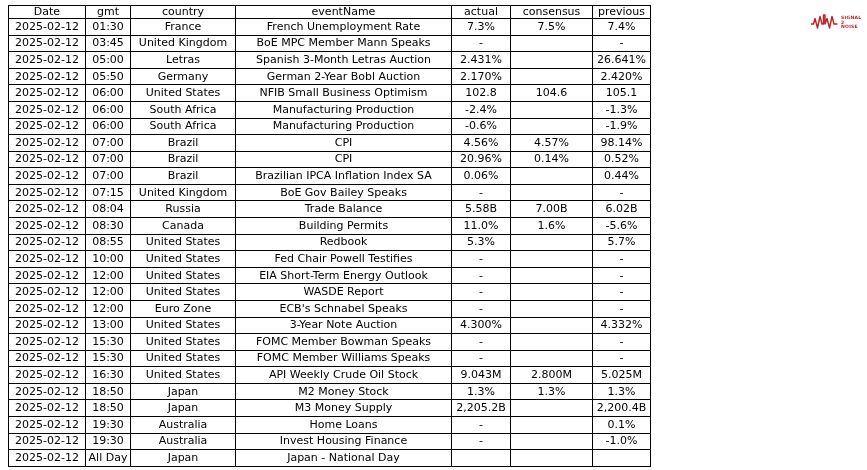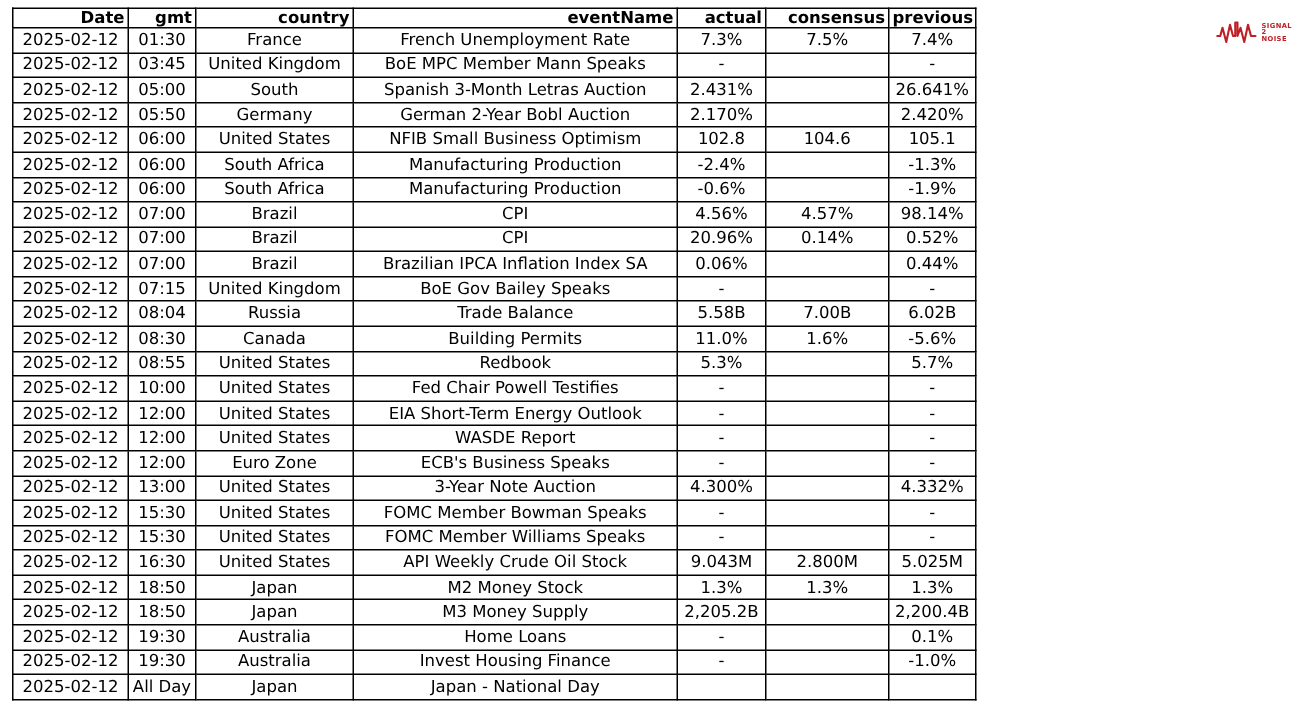--- a/index.html
+++ b/index.html
@@ -31,22 +31,21 @@
     padding: 0 2px;
     text-align: center;
     vertical-align: middle;
     font-size: 11px;
     line-height: 1.1;
     color: #000000;
     white-space: nowrap;
     overflow: hidden;
   }
   table.calendar th {
-    font-weight: bold;
-    text-align: right;
+    font-weight: normal;
   }
   .logo {
     position: absolute;
     top: 13px;
     right: 3px;
     display: flex;
     align-items: center;
     gap: 0px;
   }
   .logo-text {
@@ -103,21 +102,21 @@
           <td>03:45</td>
           <td>United Kingdom</td>
           <td>BoE MPC Member Mann Speaks</td>
           <td>-</td>
           <td></td>
           <td>-</td>
         </tr>
         <tr>
           <td>2025-02-12</td>
           <td>05:00</td>
-          <td>South</td>
+          <td>Letras</td>
           <td>Spanish 3-Month Letras Auction</td>
           <td>2.431%</td>
           <td></td>
           <td>26.641%</td>
         </tr>
         <tr>
           <td>2025-02-12</td>
           <td>05:50</td>
           <td>Germany</td>
           <td>German 2-Year Bobl Auction</td>
@@ -239,21 +238,21 @@
           <td>United States</td>
           <td>WASDE Report</td>
           <td>-</td>
           <td></td>
           <td>-</td>
         </tr>
         <tr>
           <td>2025-02-12</td>
           <td>12:00</td>
           <td>Euro Zone</td>
-          <td>ECB's Business Speaks</td>
+          <td>ECB's Schnabel Speaks</td>
           <td>-</td>
           <td></td>
           <td>-</td>
         </tr>
         <tr>
           <td>2025-02-12</td>
           <td>13:00</td>
           <td>United States</td>
           <td>3-Year Note Auction</td>
           <td>4.300%</td>

